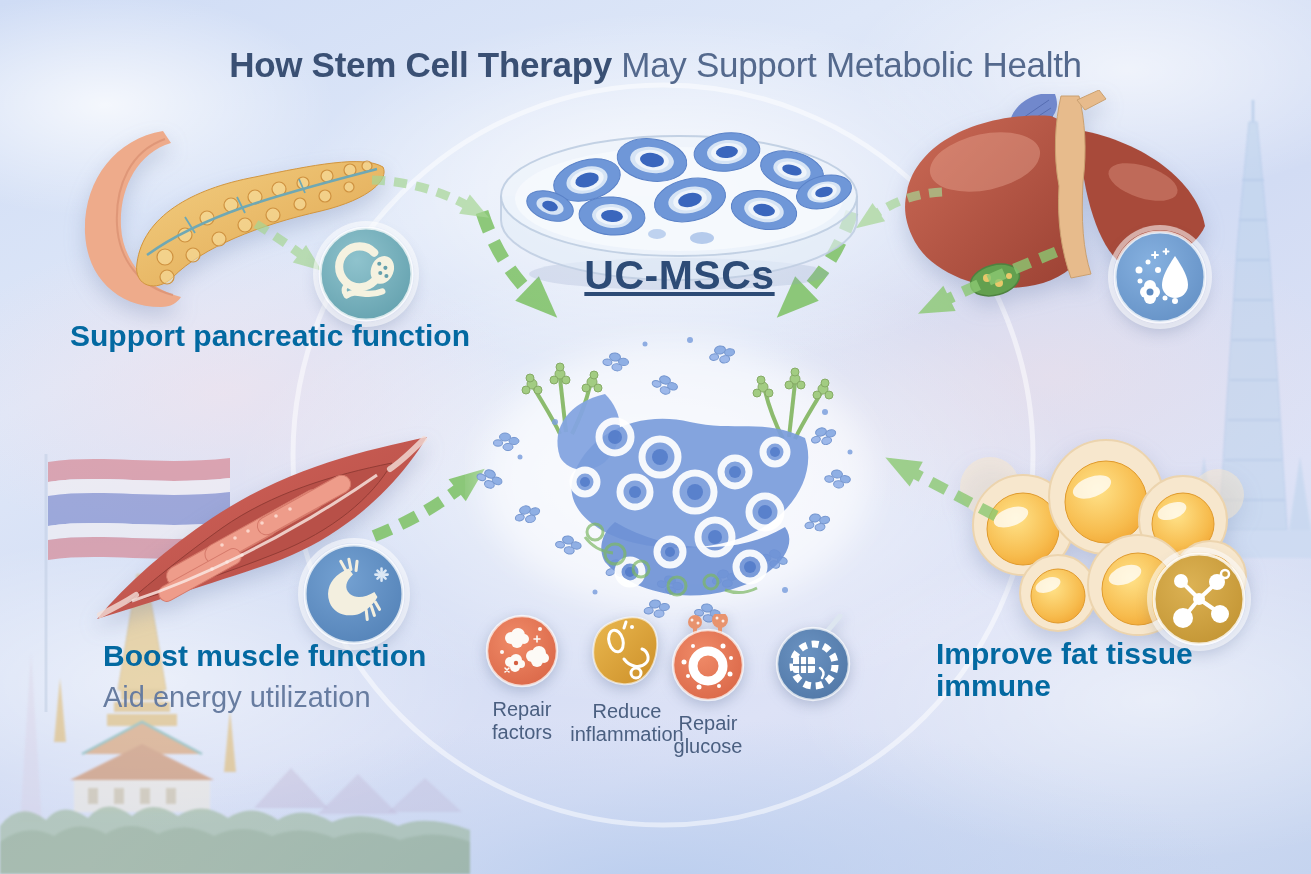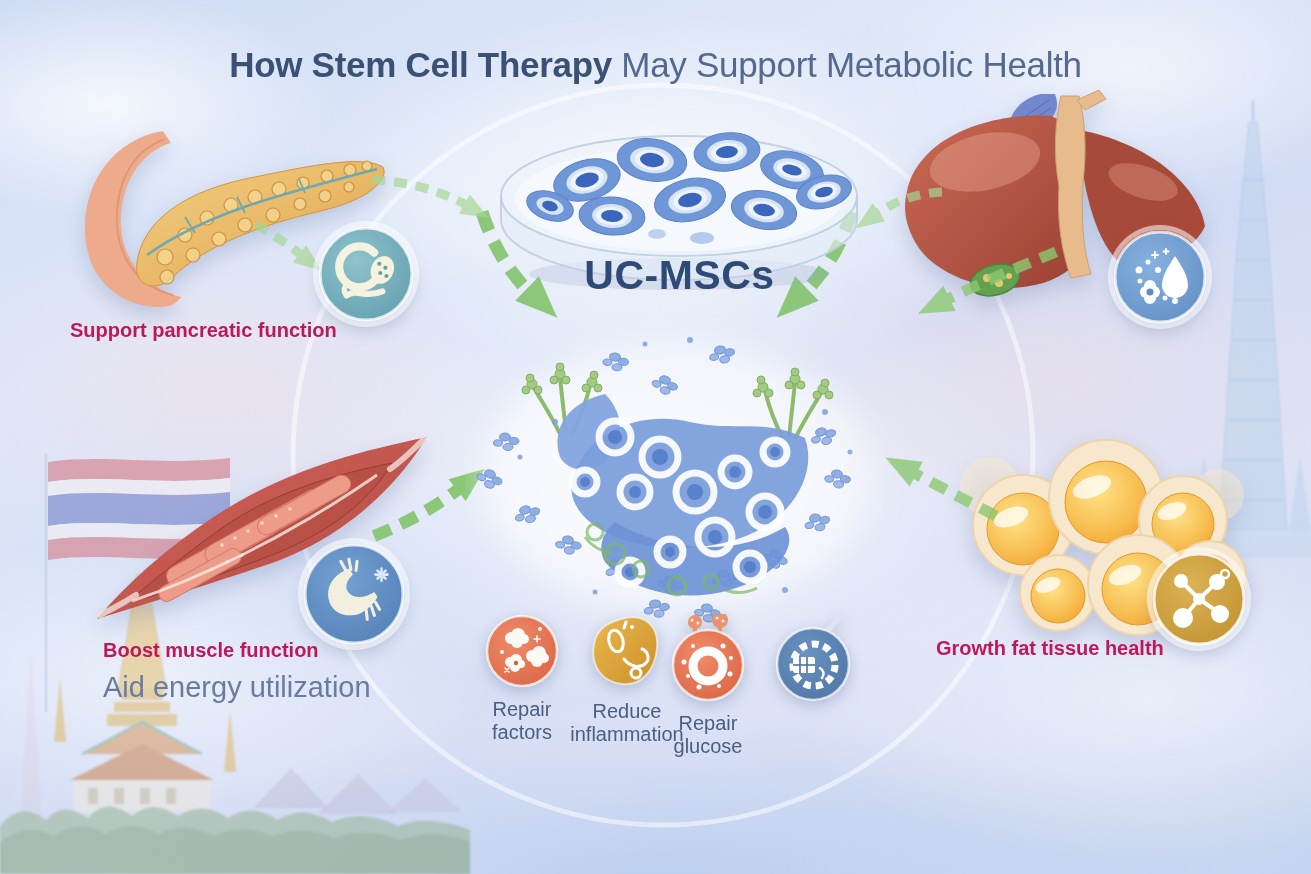--- a/index.html
+++ b/index.html
@@ -23,24 +23,24 @@
   }
   .abs{position:absolute;}
   .page-title{
     position:absolute;left:0;right:0;top:22px;text-align:center;
     font-size:35px;letter-spacing:-.3px;white-space:nowrap;
   }
   .title-emphasis{font-weight:bold;color:#3a5074;}
   .title-rest{font-weight:normal;color:#54698d;}
   .hub-label{
     position:absolute;left:492px;top:252px;width:375px;text-align:center;
-    font-size:41px;font-weight:bold;color:#2d4b76;letter-spacing:.5px;
+    font-size:41px;font-weight:bold;color:#2d4b76;letter-spacing:.5px;text-decoration:underline;
   }
   .textblock{position:absolute;line-height:1.08;}
-  .heading{font-weight:bold;font-size:20px;color:#be185d;}
+  .heading{font-weight:bold;font-size:30px;color:#0369a1;}
   .subtext{font-size:29px;color:#677ca0;margin-top:10px;font-weight:normal;}
   .badge{position:absolute;border-radius:50%;
     box-shadow:0 0 0 5px rgba(255,255,255,.55),0 8px 16px rgba(90,110,150,.3);}
   .organ{filter:drop-shadow(0 9px 10px rgba(100,120,160,.28));}
   .benefit{position:absolute;top:614px;text-align:center;}
   .benefit svg{filter:drop-shadow(0 4px 7px rgba(90,110,150,.35));}
   .benefit-label{margin-top:6px;font-size:20px;line-height:1.15;color:#4a5f80;}
   .soft{filter:blur(1px);}
 </style>
 </head>
@@ -565,21 +565,21 @@
     <div class="heading">Support pancreatic function</div>
   </div>
 
 
   <div class="textblock" style="left:103px;top:640px;">
     <div class="heading">Boost muscle function</div>
     <div class="subtext">Aid energy utilization</div>
   </div>
 
   <div class="textblock" style="left:936px;top:638px;">
-    <div class="heading">Growth fat tissue health</div>
+    <div class="heading">Improve fat tissue immune</div>
   </div>
 
   <div class="benefit" style="left:473px;width:98px;">
     <svg width="74" height="74" viewBox="0 0 74 74">
       <defs>
           <radialGradient id="coralG1" cx=".4" cy=".35" r=".9">
         <stop offset="0" stop-color="#f08b68"></stop>
             <stop offset="1" stop-color="#d55f41"></stop>
           </radialGradient>
         </defs>

